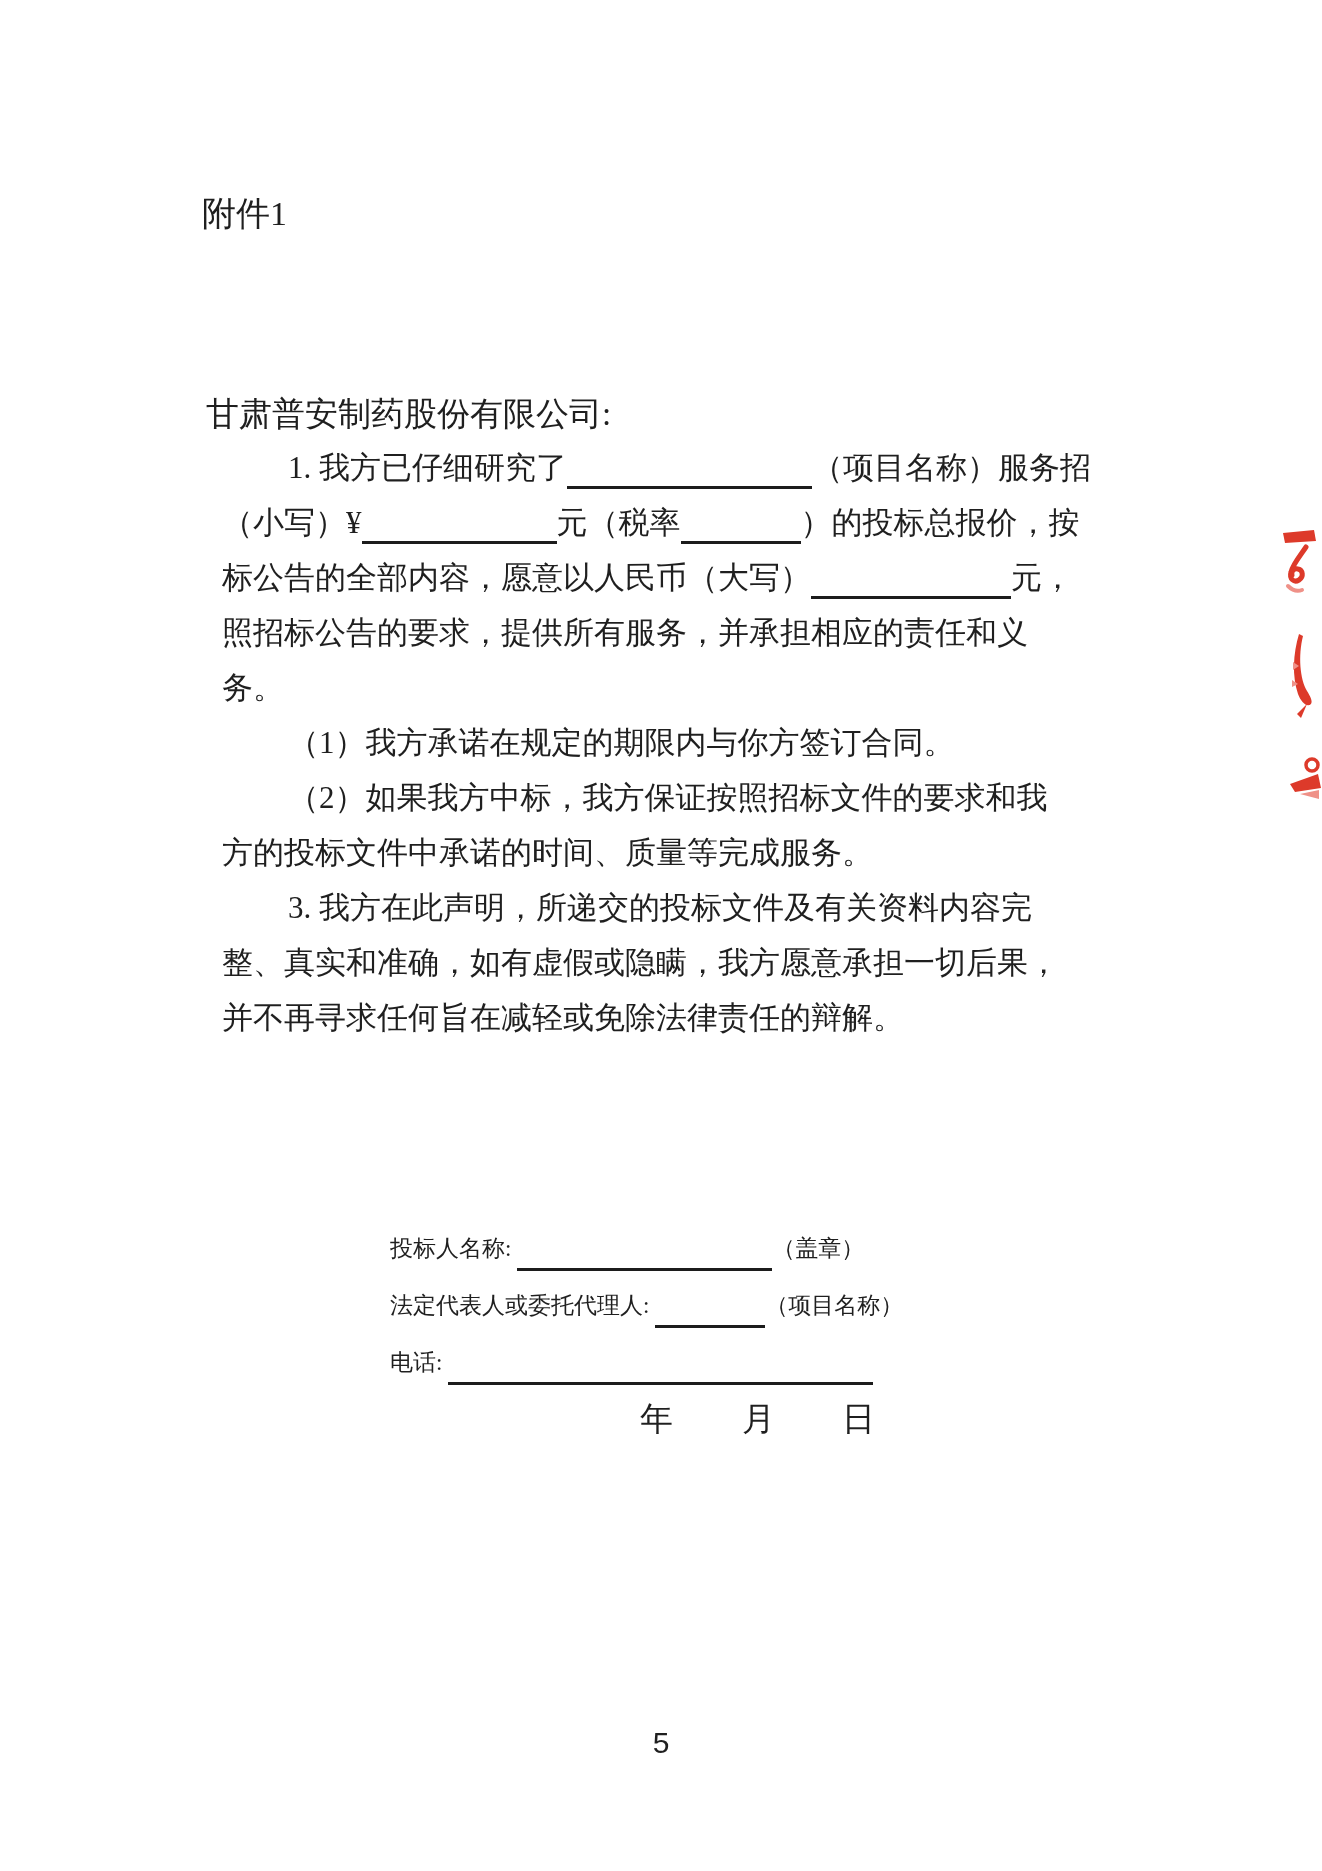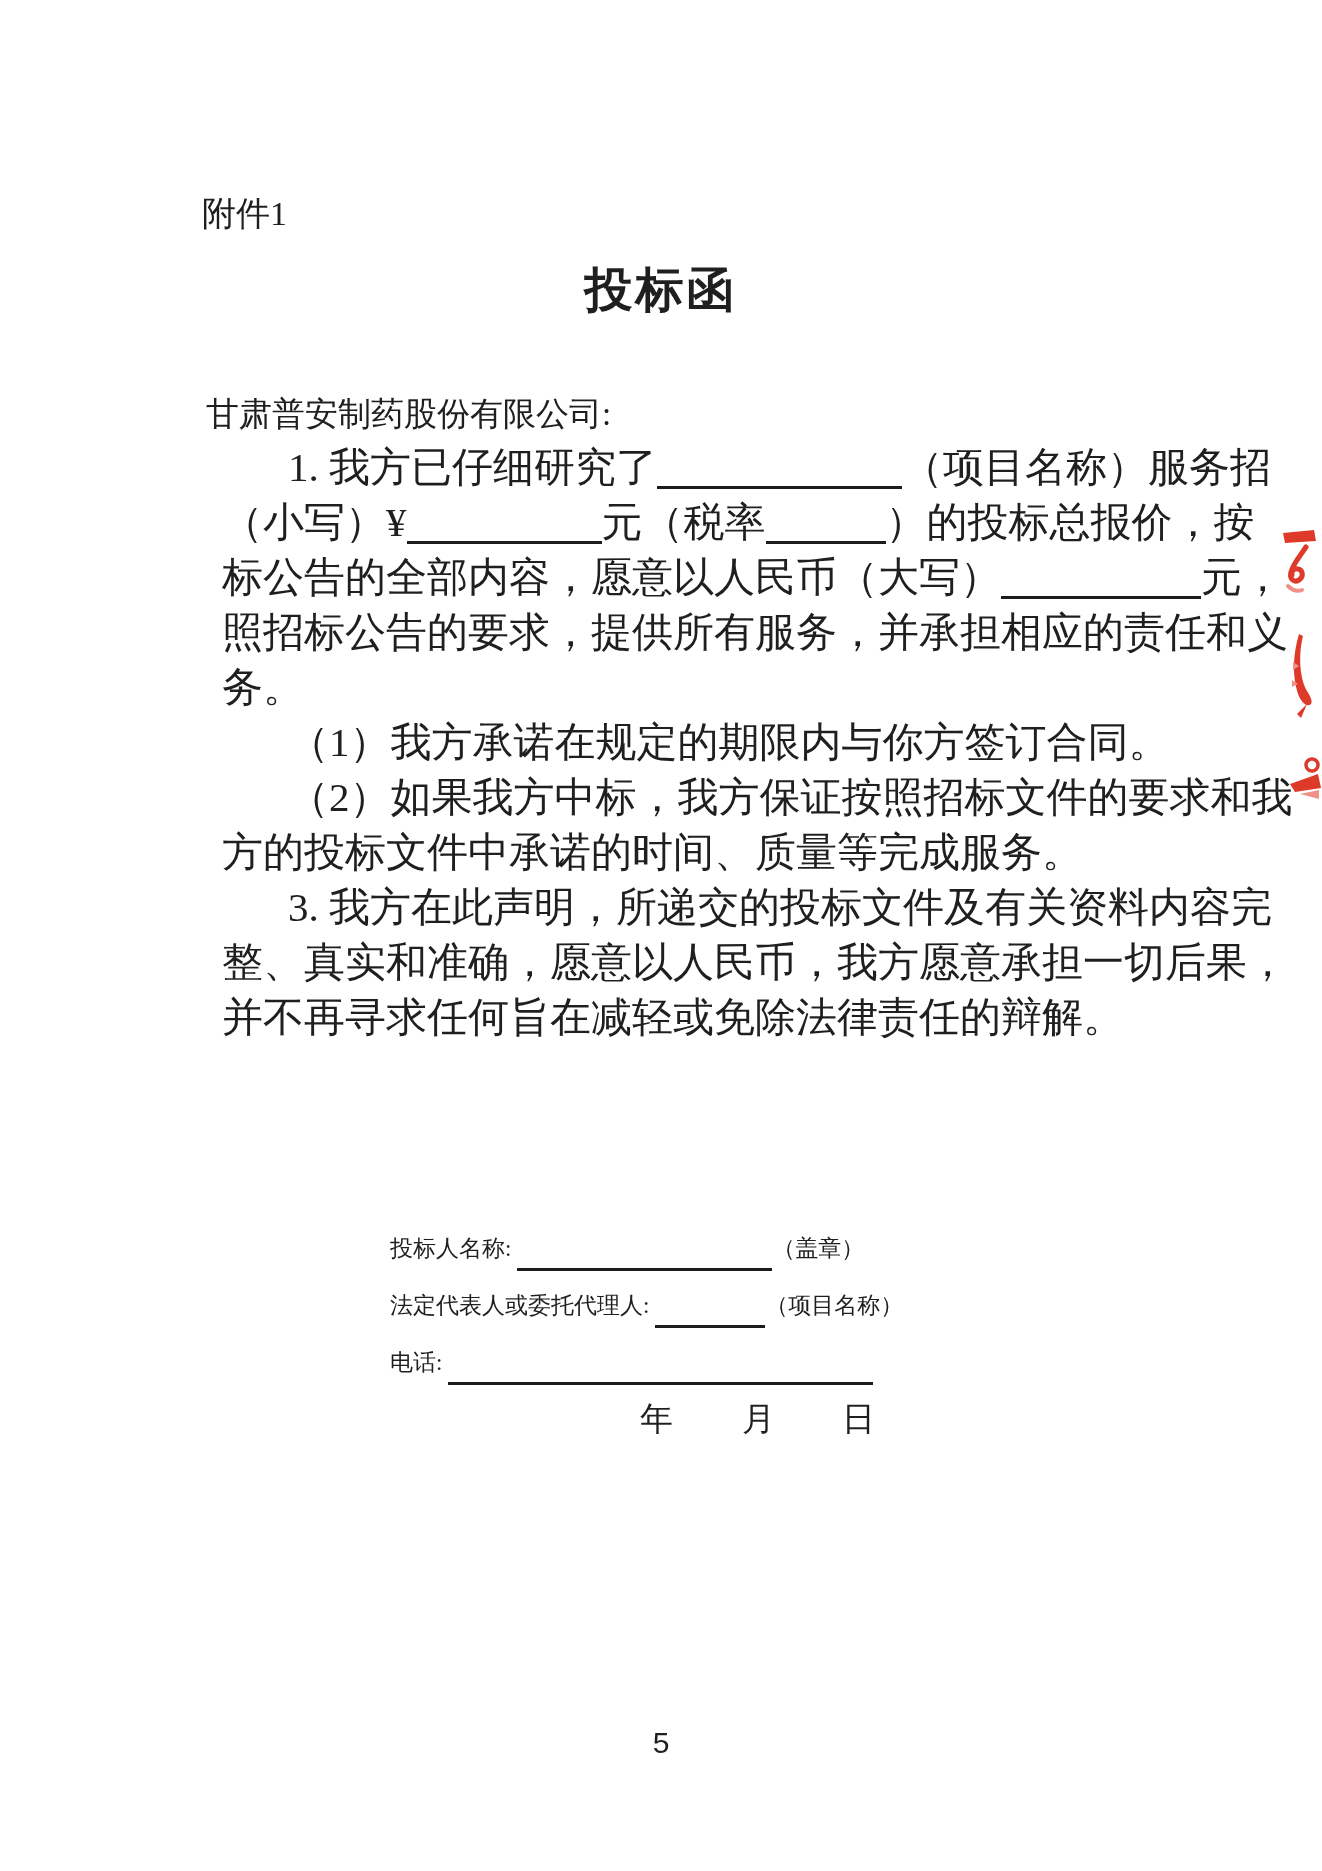--- a/index.html
+++ b/index.html
@@ -23,21 +23,21 @@
   }
   .salutation{
     position:absolute;left:206px;top:392px;
     font-size:33px;line-height:44px;
   }
   .body-block{
     position:absolute;left:222px;top:440px;width:905px;
   }
   .body-block .line{
     height:55px;line-height:55px;
-    font-size:41px;
+    font-size:31px;
     white-space:nowrap;
   }
   .body-block .line.indent{padding-left:66px;}
   .seg{display:inline;}
   .blank{
     display:inline-block;
     height:34px;
     border-bottom:3px solid #1c1c1c;
     vertical-align:bottom;
     margin-bottom:6px;
@@ -67,35 +67,34 @@
   .seal-b{left:1283px;top:634px;}
   .seal-c{left:1288px;top:756px;}
 </style>
 </head>
 <body>
 
 <div class="page">
 
   <div class="attachment">附件1</div>
 
-  <div class="title">投标函</div>
 
   <div class="salutation">甘肃普安制药股份有限公司:</div>
 
   <div class="body-block">
       <div class="line indent"><span class="seg">1. 我方已仔细研究了</span><span class="blank" style="width: 245px;"></span><span class="seg">（项目名称）服务招</span></div>
       <div class="line"><span class="seg">（小写）¥</span><span class="blank" style="width: 195px;"></span><span class="seg">元（税率</span><span class="blank" style="width: 120px;"></span><span class="seg">）的投标总报价，按</span></div>
       <div class="line"><span class="seg">标公告的全部内容，愿意以人民币（大写）</span><span class="blank" style="width: 200px;"></span><span class="seg">元，</span></div>
       <div class="line"><span class="seg">照招标公告的要求，提供所有服务，并承担相应的责任和义</span></div>
       <div class="line"><span class="seg">务。</span></div>
       <div class="line indent"><span class="seg">（1）我方承诺在规定的期限内与你方签订合同。</span></div>
       <div class="line indent"><span class="seg">（2）如果我方中标，我方保证按照招标文件的要求和我</span></div>
       <div class="line"><span class="seg">方的投标文件中承诺的时间、质量等完成服务。</span></div>
       <div class="line indent"><span class="seg">3. 我方在此声明，所递交的投标文件及有关资料内容完</span></div>
-      <div class="line"><span class="seg">整、真实和准确，愿意以人民币，我方愿意承担一切后果，</span></div>
+      <div class="line"><span class="seg">整、真实和准确，如有虚假或隐瞒，我方愿意承担一切后果，</span></div>
       <div class="line"><span class="seg">并不再寻求任何旨在减轻或免除法律责任的辩解。</span></div>
     </div>
 
   <div class="signature-block">
     <div>
         <div class="line"><span class="seg">投标人名称: </span><span class="blank" style="width: 255px;"></span><span class="seg">（盖章）</span></div>
         <div class="line"><span class="seg">法定代表人或委托代理人: </span><span class="blank" style="width: 110px;"></span><span class="seg">（项目名称）</span></div>
         <div class="line"><span class="seg">电话: </span><span class="blank" style="width: 425px;"></span></div>
       </div>
     <div class="date-row">

